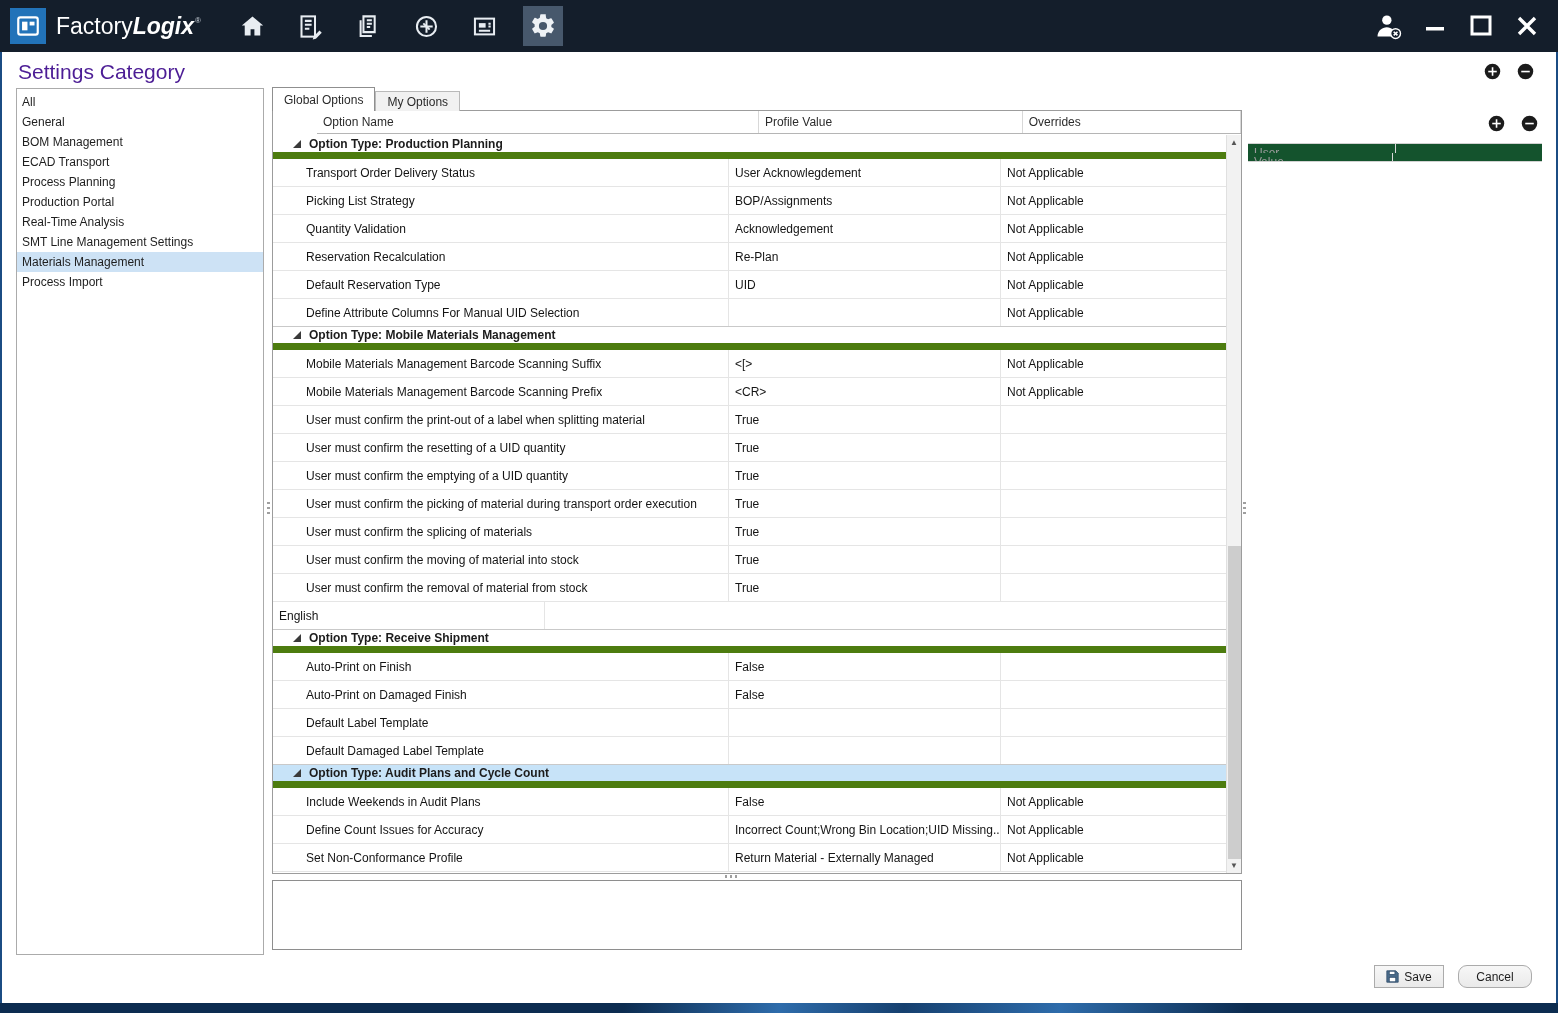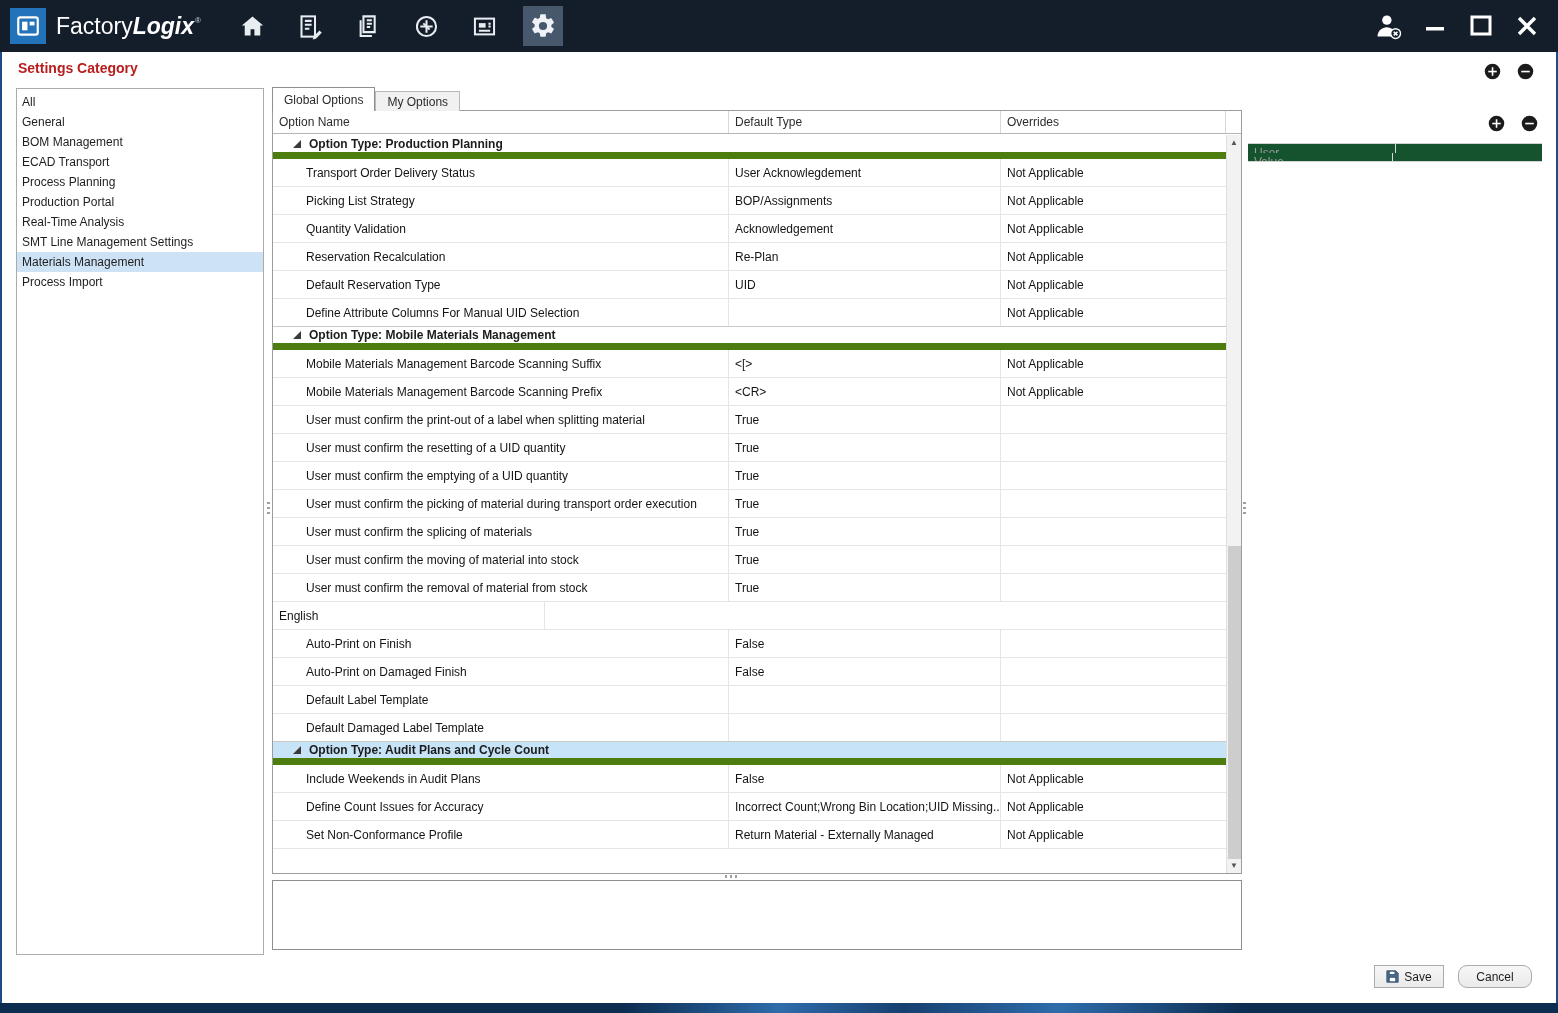--- a/index.html
+++ b/index.html
@@ -14,35 +14,35 @@
   .app-name .bold { font-weight:bold;font-style:italic; }
   .app-name .reg-mark { font-size:8px; vertical-align:top; position:relative; top:3px; margin-left:1px; color:#cfd6de; }
   .tb-icons { display:flex; align-items:center; gap:18px; }
   .tb-icon { width:40px; height:40px; display:flex; align-items:center; justify-content:center; cursor:pointer; }
   .tb-icon.active { background:#47586c; }
   .tb-right { margin-left:auto; display:flex; align-items:center; gap:16px; }
   .winbtn { width:30px; height:30px; display:flex; align-items:center; justify-content:center; cursor:pointer; }
 
   
   .client { position:relative; flex:1; background:#fff; border-left:2px solid #1b4c83; border-right:2px solid #1b4c83; overflow:hidden; }
-  .page-title { position:absolute; left:16px; top:8px; font-size:14px; color:#b91c1c;font-weight:bold; }
+  .page-title { position:absolute; left:16px; top:8px; font-size:21px; color:#4c1d95; }
   .circle-btn { position:absolute; width:17px; height:17px; cursor:pointer; }
 
   
   .sidebar { position:absolute; left:14px; top:36px; width:248px; height:867px; border:1px solid #ababab; background:#fff; padding-top:3px; }
   .sb-item { height:20px; line-height:20px; font-size:12px; color:#1e1e1e; padding-left:5px; cursor:pointer; white-space:nowrap; overflow:hidden; }
   .sb-item.selected { background:#cde2f5; }
 
   
   .tab-bar { position:absolute; left:270px; top:36px; height:23px; display:flex; align-items:flex-end; z-index:5; }
   .tab { font-size:12px; color:#2b2b2b; padding:0 11px; background:#f1f1f1; border:1px solid #b9b9b9; border-bottom:none; height:20px; display:flex; align-items:center; cursor:pointer; }
   .tab.active { background:#fff; border-color:#8f8f8f; height:24px; z-index:6; }
 
   
-  .grid { position:absolute; left:270px; top:58px; width:970px; height:764px; border:1px solid #9c9c9c; background:#fff; }
+  .grid { position:absolute; left:270px; top:58px; width:970px; height:764px; border:1px solid #9c9c9c; background:#fff;padding-left:44px; }
   .grid-header { display:flex; height:23px; border-bottom:1px solid #b5b5b5; }
   .gh-cell { font-size:12px; color:#2c2c2c; padding:4px 6px; border-right:1px solid #d8d8d8; white-space:nowrap; overflow:hidden; }
   .grid-rows { position:absolute; top:24px; left:0; width:953px; bottom:0; overflow:hidden; background:#fff; }
   .group-row { display:flex; align-items:center; height:24px; border-top:1px solid #c9c9c9; border-bottom:7px solid #4d7c0f; margin-top:-1px; padding-left:20px; gap:8px; background:#fff; cursor:pointer; }
   .group-row.highlighted { background:#c7e3f8; }
   .group-row:first-child { margin-top:0; border-top:none; }
   .tri { display:flex; align-items:center; }
   .gr-label { font-size:12px; font-weight:bold; color:#1c1c1c; white-space:nowrap; }
   .data-row { display:flex; height:28px; border-bottom:1px solid #e5e5e5; background:#fff; }
   .cell { font-size:12px; color:#141414; padding:7px 6px 0; border-right:1px solid #e5e5e5; white-space:nowrap; overflow:hidden; }
@@ -196,21 +196,21 @@
     <div class="splitter-h" style="left:723px; top:823px;"></div>
 
     <div class="tab-bar">
         <div class="tab active">Global Options</div>
         <div class="tab">My Options</div>
       </div>
 
     <div class="grid">
       <div class="grid-header">
           <div class="gh-cell" style="width: 456px;">Option Name</div>
-          <div class="gh-cell" style="width: 272px;">Default Type</div>
+          <div class="gh-cell" style="width: 272px;">Profile Value</div>
           <div class="gh-cell" style="width: 225px;">Overrides</div>
         </div>
       <div class="grid-rows">
           <div class="group-row">
             <span class="tri">
               <svg width="8" height="8">
                 <polygon points="8,0 8,8 0,8" fill="#3a3a3a"></polygon>
               </svg>
             </span>
             <span class="gr-label">Option Type: Production Planning</span>
@@ -295,20 +295,28 @@
           </div>
           <div class="data-row">
             <div class="cell c0">User must confirm the removal of material from stock</div>
             <div class="cell c1">True</div>
             <div class="cell c2"></div>
           </div>
           <div class="data-row">
             <div class="cell c1">English</div>
             <div class="cell c2"></div>
           </div>
+          <div class="group-row">
+            <span class="tri">
+              <svg width="8" height="8">
+                <polygon points="8,0 8,8 0,8" fill="#3a3a3a"></polygon>
+              </svg>
+            </span>
+            <span class="gr-label">Option Type: Receive Shipment</span>
+          </div>
           <div class="data-row">
             <div class="cell c0">Auto-Print on Finish</div>
             <div class="cell c1">False</div>
             <div class="cell c2"></div>
           </div>
           <div class="data-row">
             <div class="cell c0">Auto-Print on Damaged Finish</div>
             <div class="cell c1">False</div>
             <div class="cell c2"></div>
           </div>

